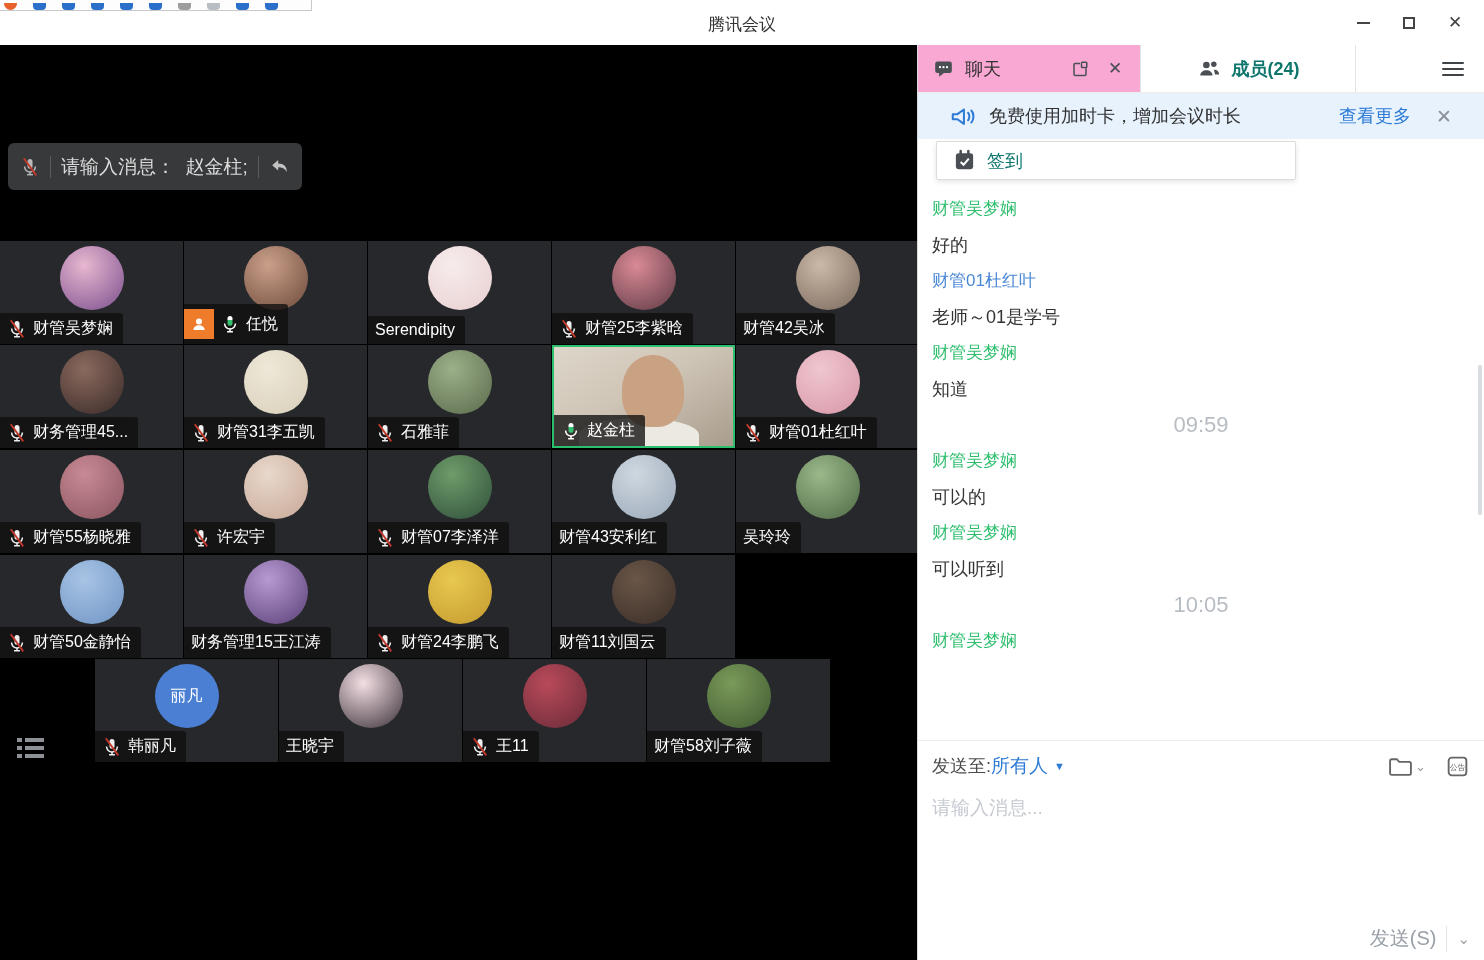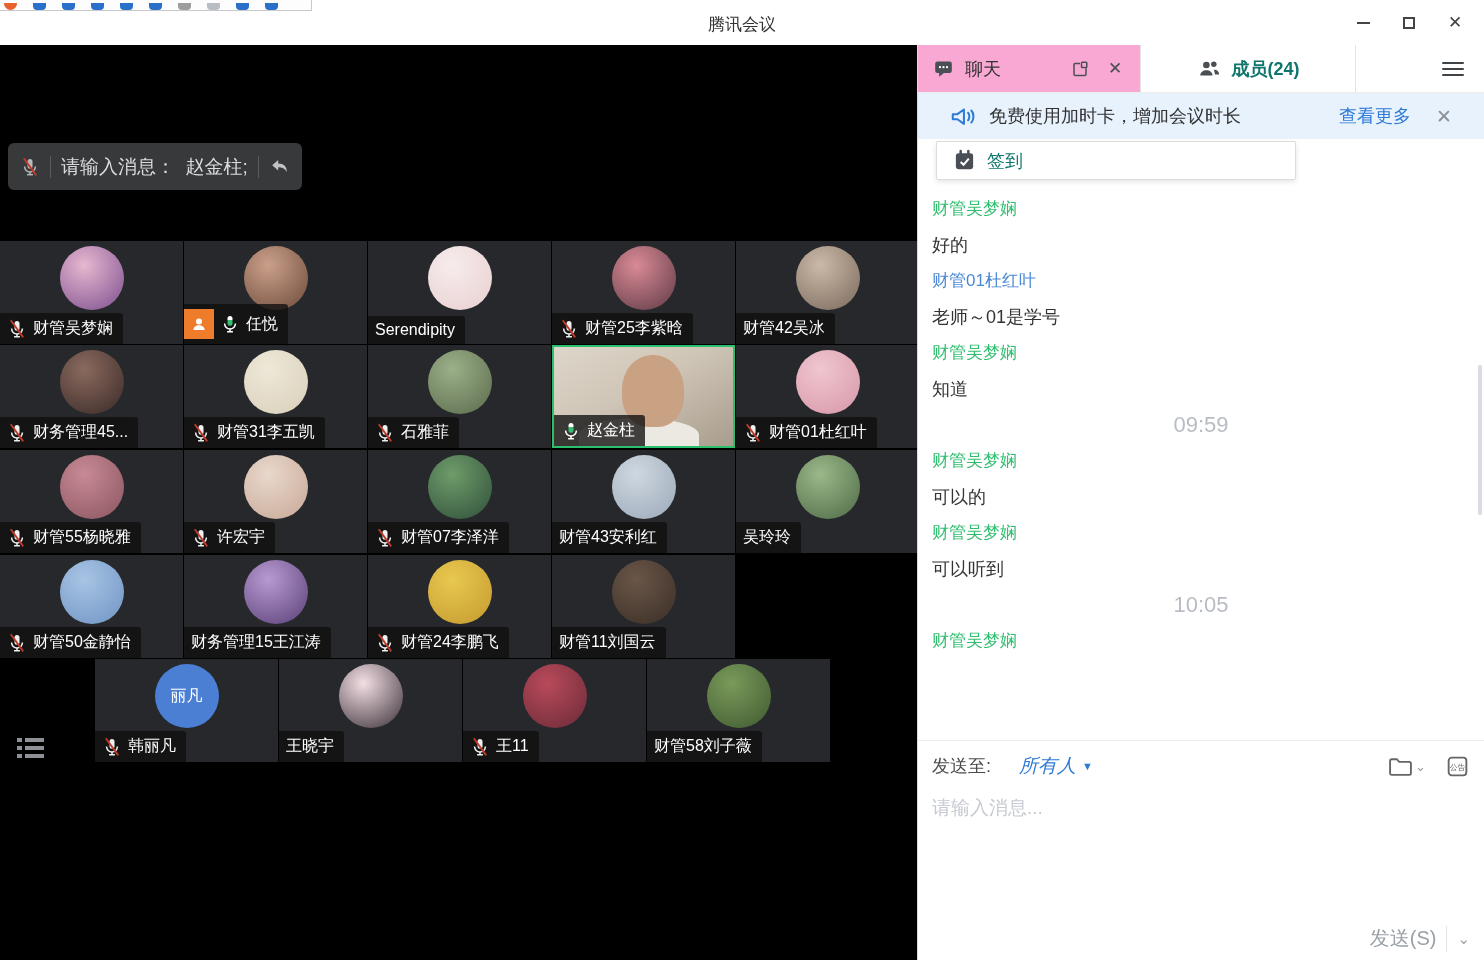--- a/index.html
+++ b/index.html
@@ -79,21 +79,21 @@
   .msg-name.green { color:#2fbe6e; }
   .msg-name.blue  { color:#4a87d5; }
   .msg-text { font-size:18px; line-height:22px; color:#333; margin-bottom:14px; }
   .msg-time { font-size:22px; line-height:22px; color:#b8bdc4; text-align:center; margin:14px 0; }
 
   .chat-scrollbar { position:absolute; right:2px; top:320px; width:4px; height:150px; background:#d9dce0; border-radius:2px; }
 
   .composer { position:absolute; left:0; right:0; top:695px; bottom:0; border-top:1px solid #ececec; padding:12px 14px 0 14px; }
   .send-to-row { display:flex; align-items:center; }
   .send-to-label { font-size:18px; color:#4a4a4a; }
-  .send-to-value { font-size:19px; color:#2e7bd6; margin-left:28px; cursor:pointer;font-style:italic; }
+  .send-to-value { font-size:19px; color:#2e7bd6; cursor:pointer; }
   .caret-down { font-size:11px; color:#2e7bd6; margin-left:6px; }
   .composer-icons { margin-left:auto; display:flex; align-items:center; }
   .folder-caret { font-size:13px; color:#999; margin-left:2px; }
   .announce { margin-left:18px; }
   .input-placeholder { margin-top:16px; font-size:19px; color:#c6cad1; }
   .send-area { position:absolute; right:14px; bottom:8px; display:flex; align-items:center; gap:10px; }
   .send-label { font-size:20px; color:#9aa0a8; cursor:pointer; }
   .send-divider { width:1px; height:26px; background:#e3e3e3; }
   .send-caret { font-size:15px; color:#9aa0a8; cursor:pointer; }
 </style>

